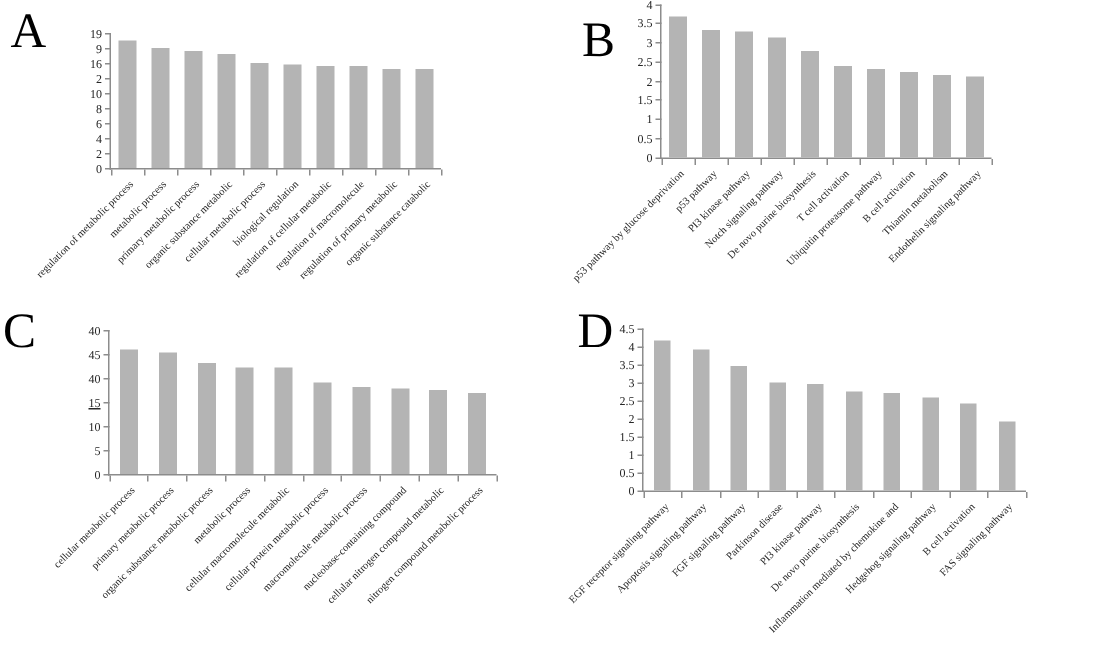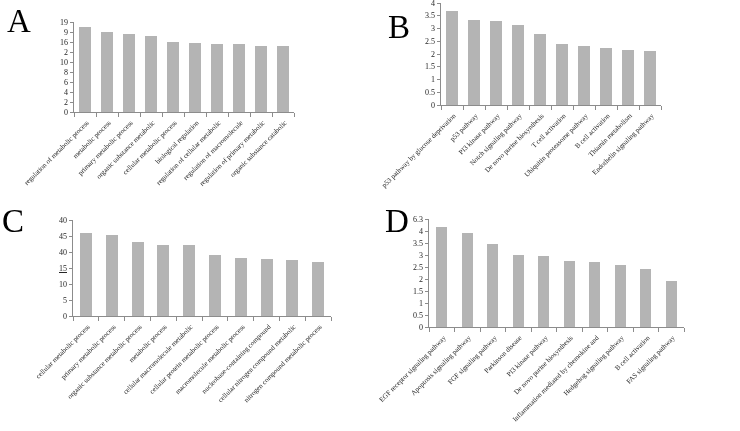--- a/index.html
+++ b/index.html
@@ -205,21 +205,21 @@
       <div class="ylab" style="top: 55.5px;">2</div>
       <div class="ytick" style="top: 47.5px;"></div>
       <div class="ylab" style="top: 43.5px;">2.5</div>
       <div class="ytick" style="top: 35.5px;"></div>
       <div class="ylab" style="top: 31.5px;">3</div>
       <div class="ytick" style="top: 23.5px;"></div>
       <div class="ylab" style="top: 19.5px;">3.5</div>
       <div class="ytick" style="top: 11.5px;"></div>
       <div class="ylab" style="top: 7.5px;">4</div>
       <div class="ytick" style="top: -0.5px;"></div>
-      <div class="ylab" style="top: -4.5px;">6.3</div>
+      <div class="ylab" style="top: -4.5px;">4.5</div>
       <div class="xtick" style="left: -0.5px;"></div>
       <div class="xtick" style="left: 25px;"></div>
       <div class="xtick" style="left: 50.5px;"></div>
       <div class="xtick" style="left: 76px;"></div>
       <div class="xtick" style="left: 101.5px;"></div>
       <div class="xtick" style="left: 127px;"></div>
       <div class="xtick" style="left: 152.5px;"></div>
       <div class="xtick" style="left: 178px;"></div>
       <div class="xtick" style="left: 203.5px;"></div>
       <div class="xtick" style="left: 229px;"></div>

